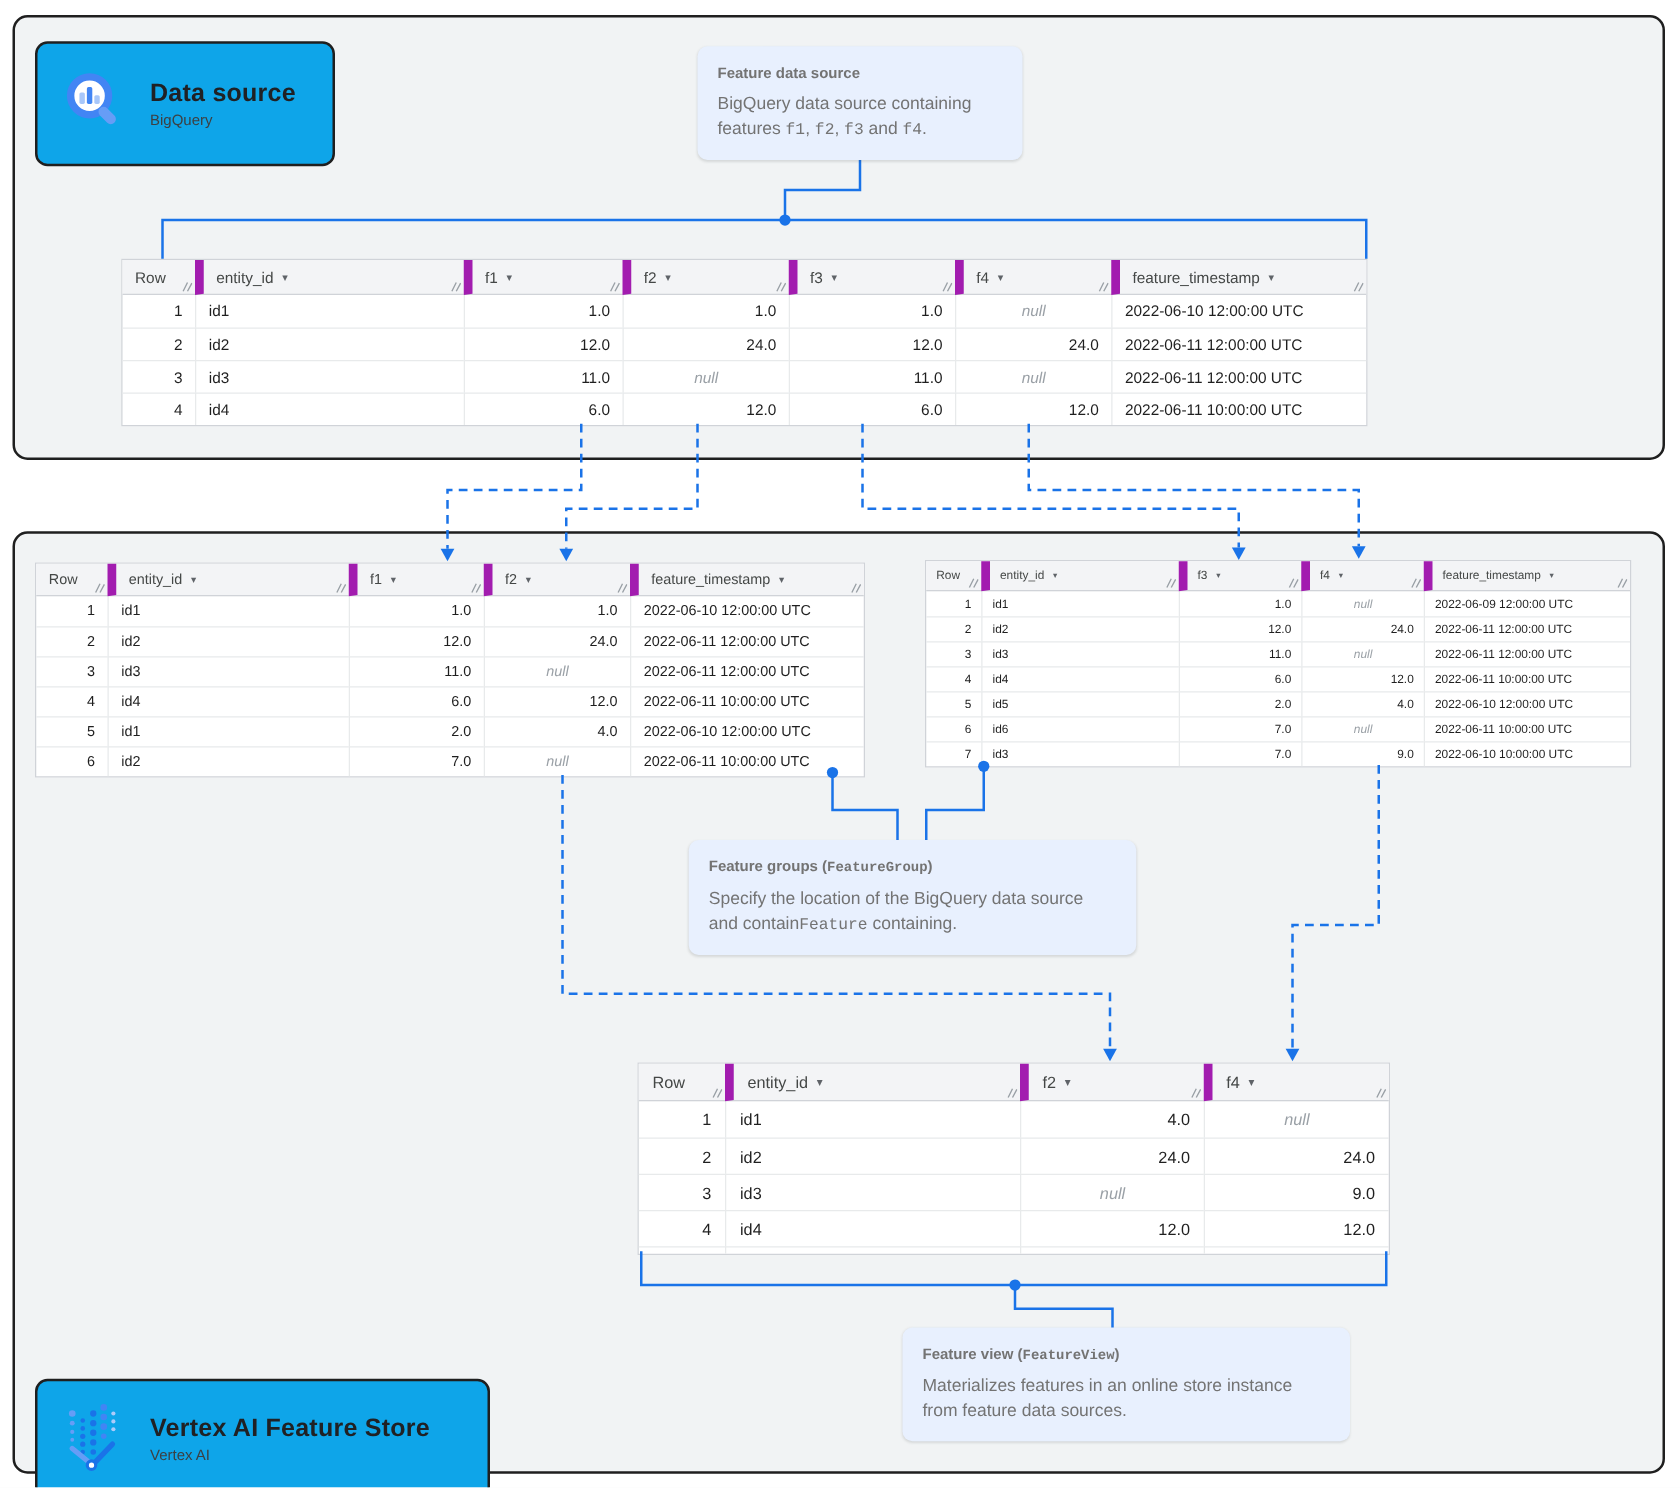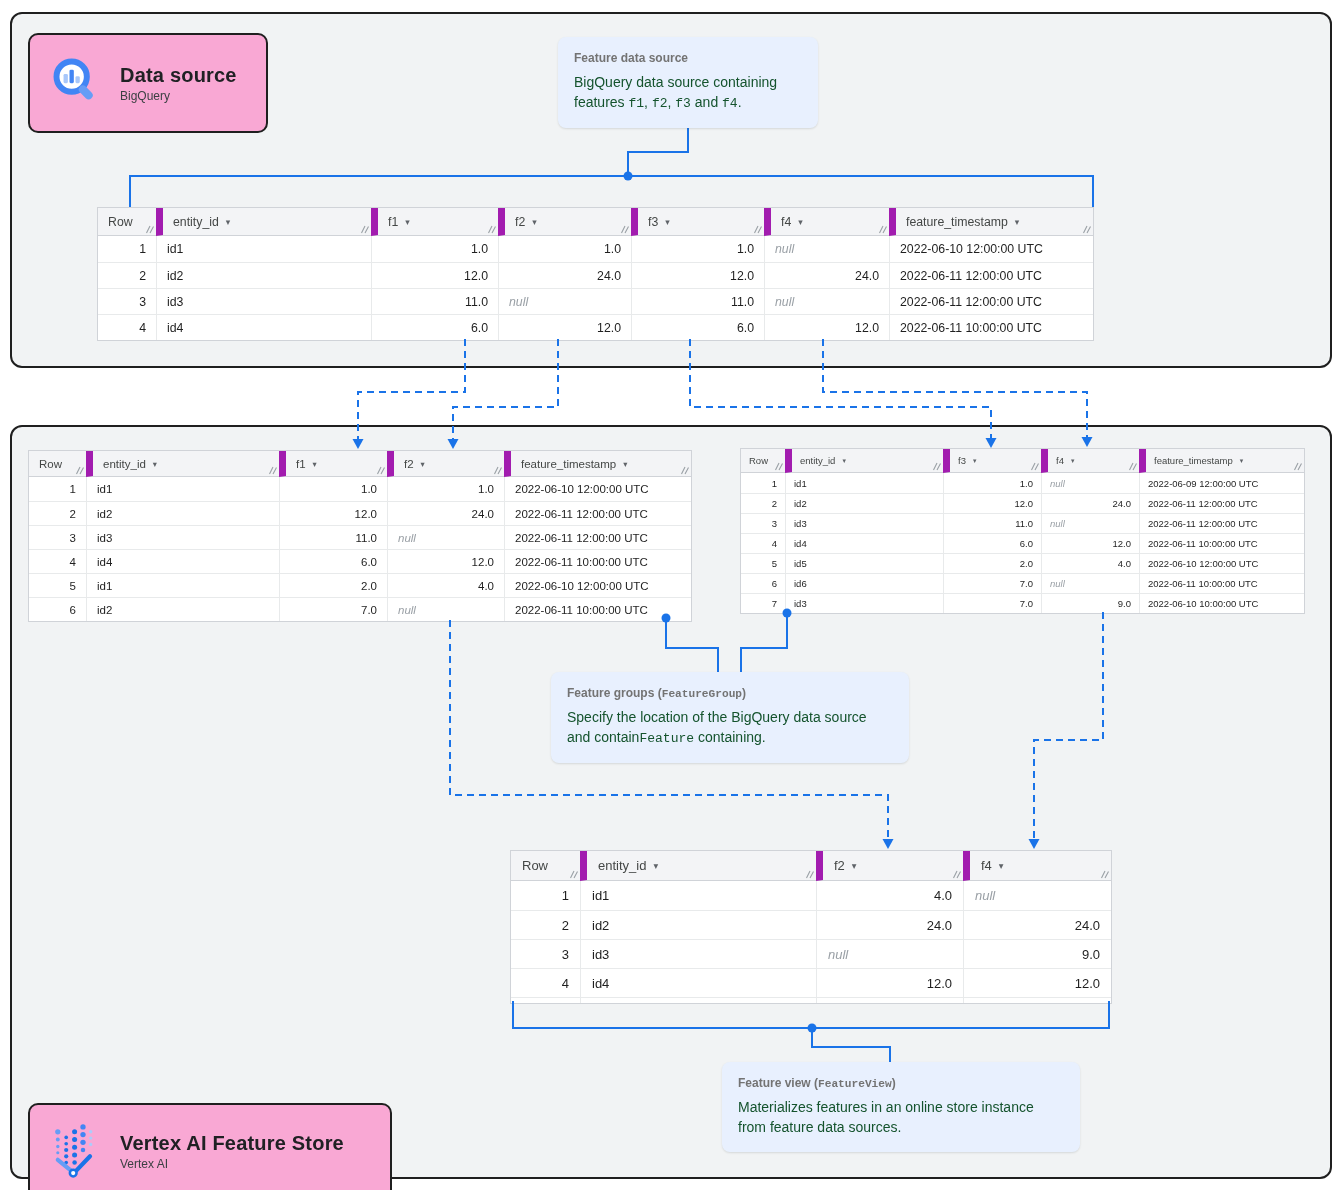--- a/index.html
+++ b/index.html
@@ -5,52 +5,52 @@
   html,body{margin:0;padding:0;background:#ffffff;}
   #canvas{position:relative;width:1344px;height:1190px;background:#ffffff;
           font-family:"Liberation Sans",sans-serif;color:#1f1f1f;overflow:hidden;}
 
   
   .section{position:absolute;background:#f1f3f4;border:2px solid #1f1f1f;border-radius:12px;z-index:1;}
   #section-top{left:10px;top:12px;width:1318px;height:352px;}
   #section-bottom{left:10px;top:425px;width:1318px;height:750px;}
 
   
-  .card{position:absolute;background:#f9a8d4;border:2px solid #1f1f1f;border-radius:10px;
+  .card{position:absolute;background:#0ea5e9;border:2px solid #1f1f1f;border-radius:10px;
         display:flex;align-items:center;gap:18px;padding:0 20px;box-sizing:border-box;z-index:2;}
   #card-datasource{left:28px;top:33px;width:240px;height:100px;}
   #card-vertex{left:28px;top:1103px;width:364px;height:97px;}
   .card .titles{display:flex;flex-direction:column;gap:2px;}
   .card .t1{font-size:20px;font-weight:700;color:#202124;letter-spacing:.2px;}
   .card .t2{font-size:12px;color:#3c4043;}
 
   
   .callout{position:absolute;background:#e8f0fe;border-radius:8px;padding:14px 16px;
            box-sizing:border-box;z-index:4;box-shadow:0 1px 2px rgba(60,64,67,.15);}
   .callout .c-title{font-size:12px;font-weight:700;color:#737373;margin-bottom:7px;}
-  .callout .c-body{font-size:14px;color:#14532d;line-height:1.45;}
+  .callout .c-body{font-size:14px;color:#737373;line-height:1.45;}
   .callout .mono{font-family:"Liberation Mono",monospace;font-size:.93em;}
   #callout-fds{left:558px;top:37px;width:260px;}
   #callout-fg{left:551px;top:672px;width:358px;}
   #callout-fv{left:722px;top:1062px;width:358px;}
 
   
   .tablewrap{position:absolute;z-index:2;}
   table.bq{border-collapse:separate;border-spacing:0;table-layout:fixed;background:#ffffff;
            border:1px solid #d0d3d8;font-size:var(--fs,12px);color:#1f1f1f;}
   table.bq th{height:var(--hh,28px);background:#f3f4f6;font-weight:400;color:#444746;
               text-align:left;padding:0 var(--pad,10px);position:relative;box-sizing:border-box;
               border-bottom:1px solid #d0d3d8;border-left:7px solid #a21caf;white-space:nowrap;overflow:hidden;}
   table.bq th:first-child{border-left:none;}
   table.bq td{height:var(--rh,26px);padding:0 var(--pad,10px);box-sizing:border-box;
               border-left:1px solid #e8eaeb;white-space:nowrap;overflow:hidden;}
   table.bq td:first-child{border-left:none;}
   table.bq tbody tr + tr td{border-top:1px solid #e8eaeb;}
   table.bq td.r{text-align:right;}
-  table.bq td.nullv{font-style:italic;color:#9aa0a6;text-align:left;}
+  table.bq td.nullv{font-style:italic;color:#9aa0a6;text-align:center;}
   table.bq .caret{font-size:.72em;color:#5f6368;margin-left:7px;vertical-align:1px;}
   table.bq .grip{position:absolute;right:2px;bottom:1px;line-height:0;}
   table.bq tr.sliver td{height:6px;border-top:1px solid #e8eaeb;}
 
   
   #connectors{position:absolute;left:0;top:0;z-index:3;pointer-events:none;}
 </style>
 </head>
 <body>
 

